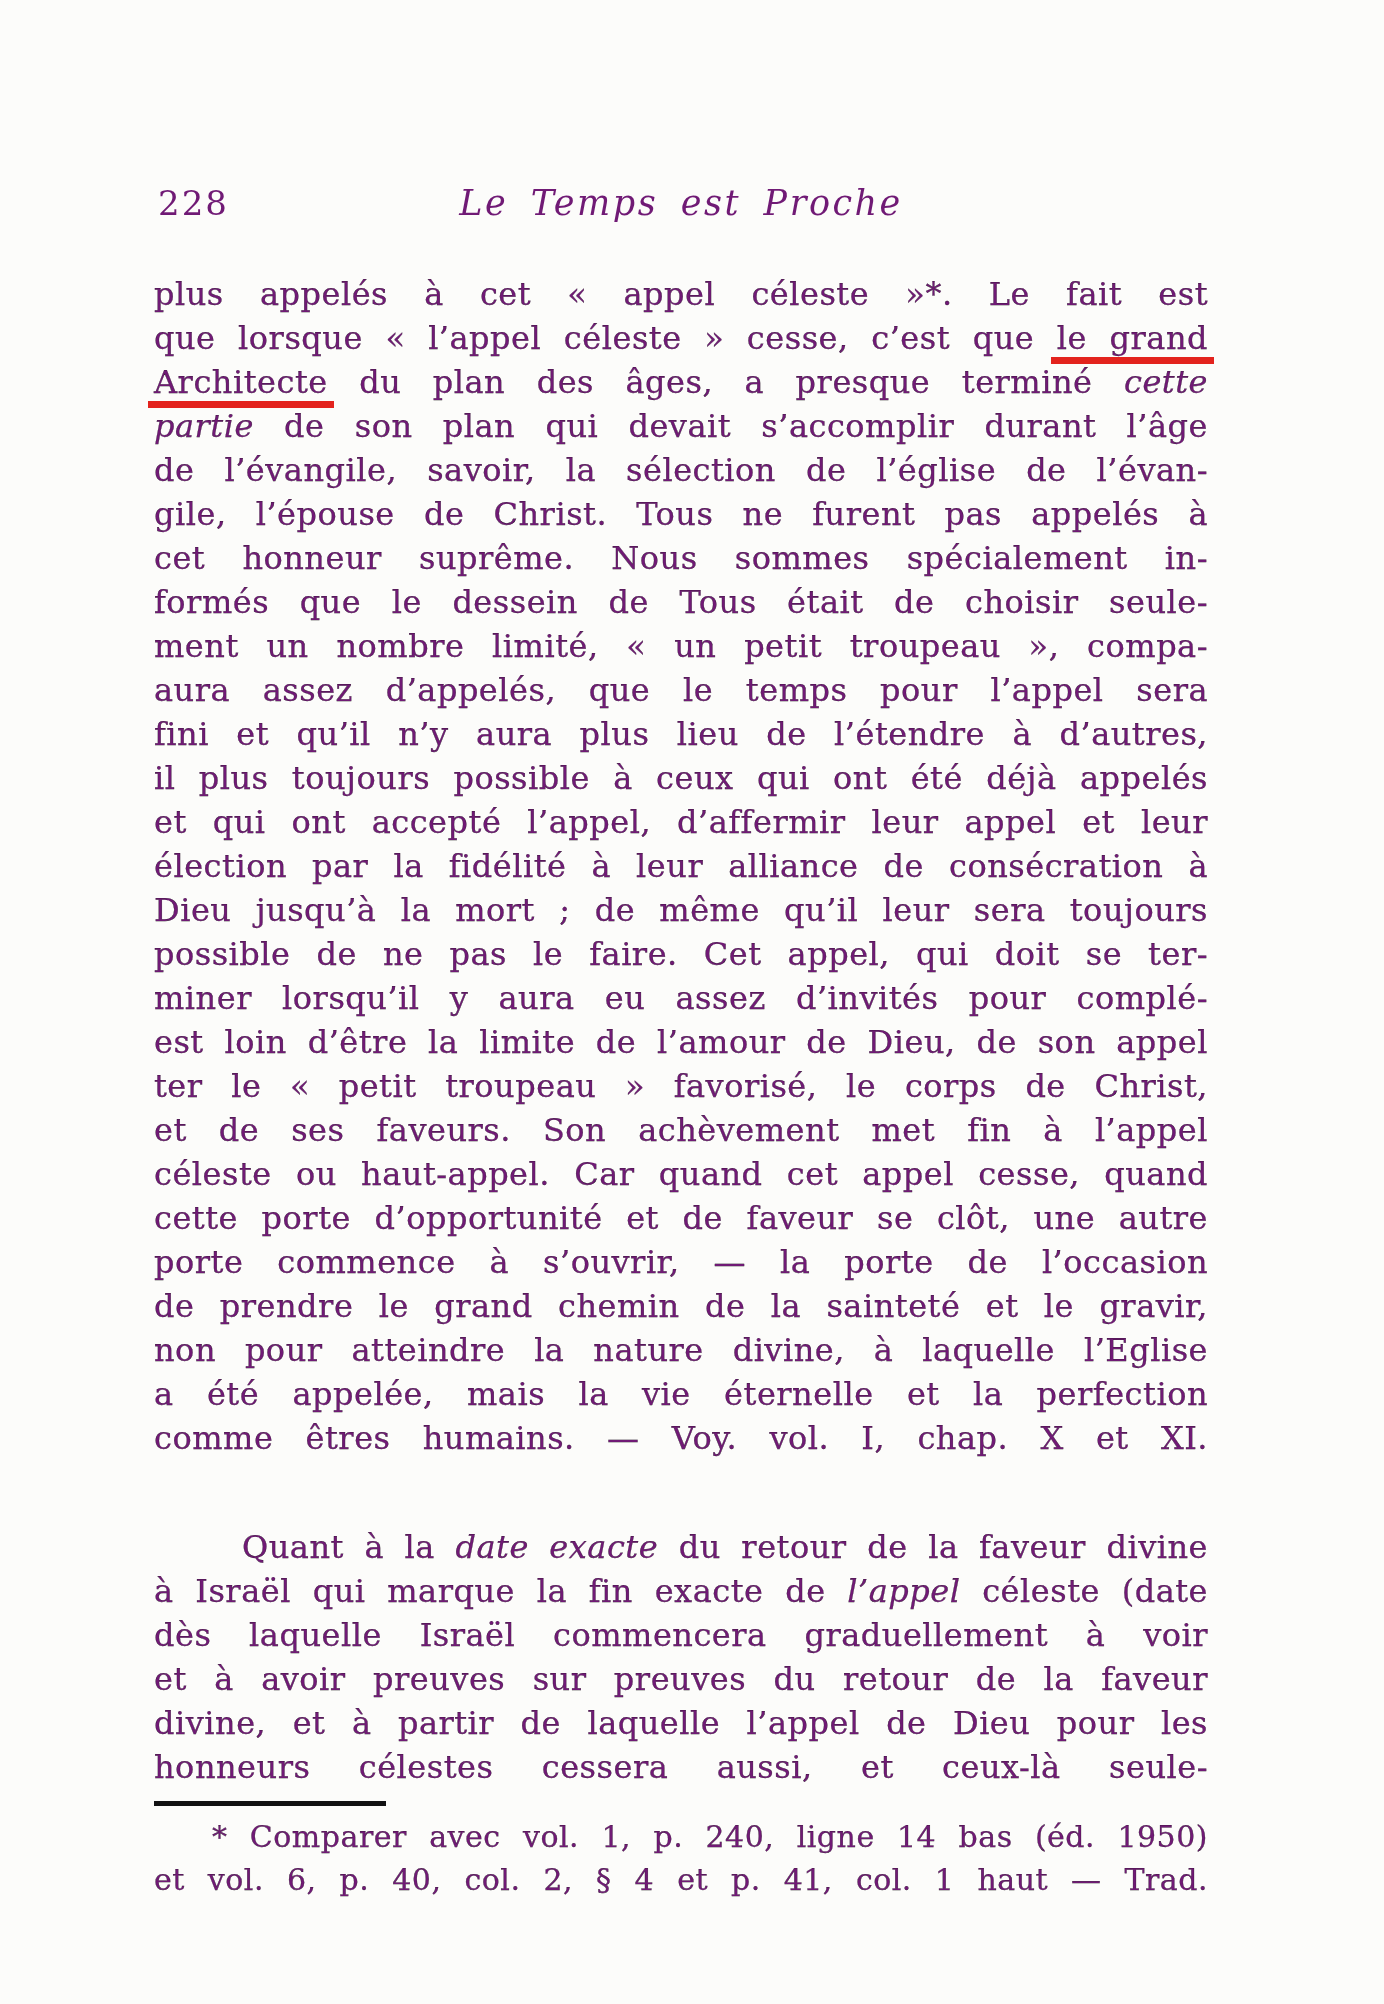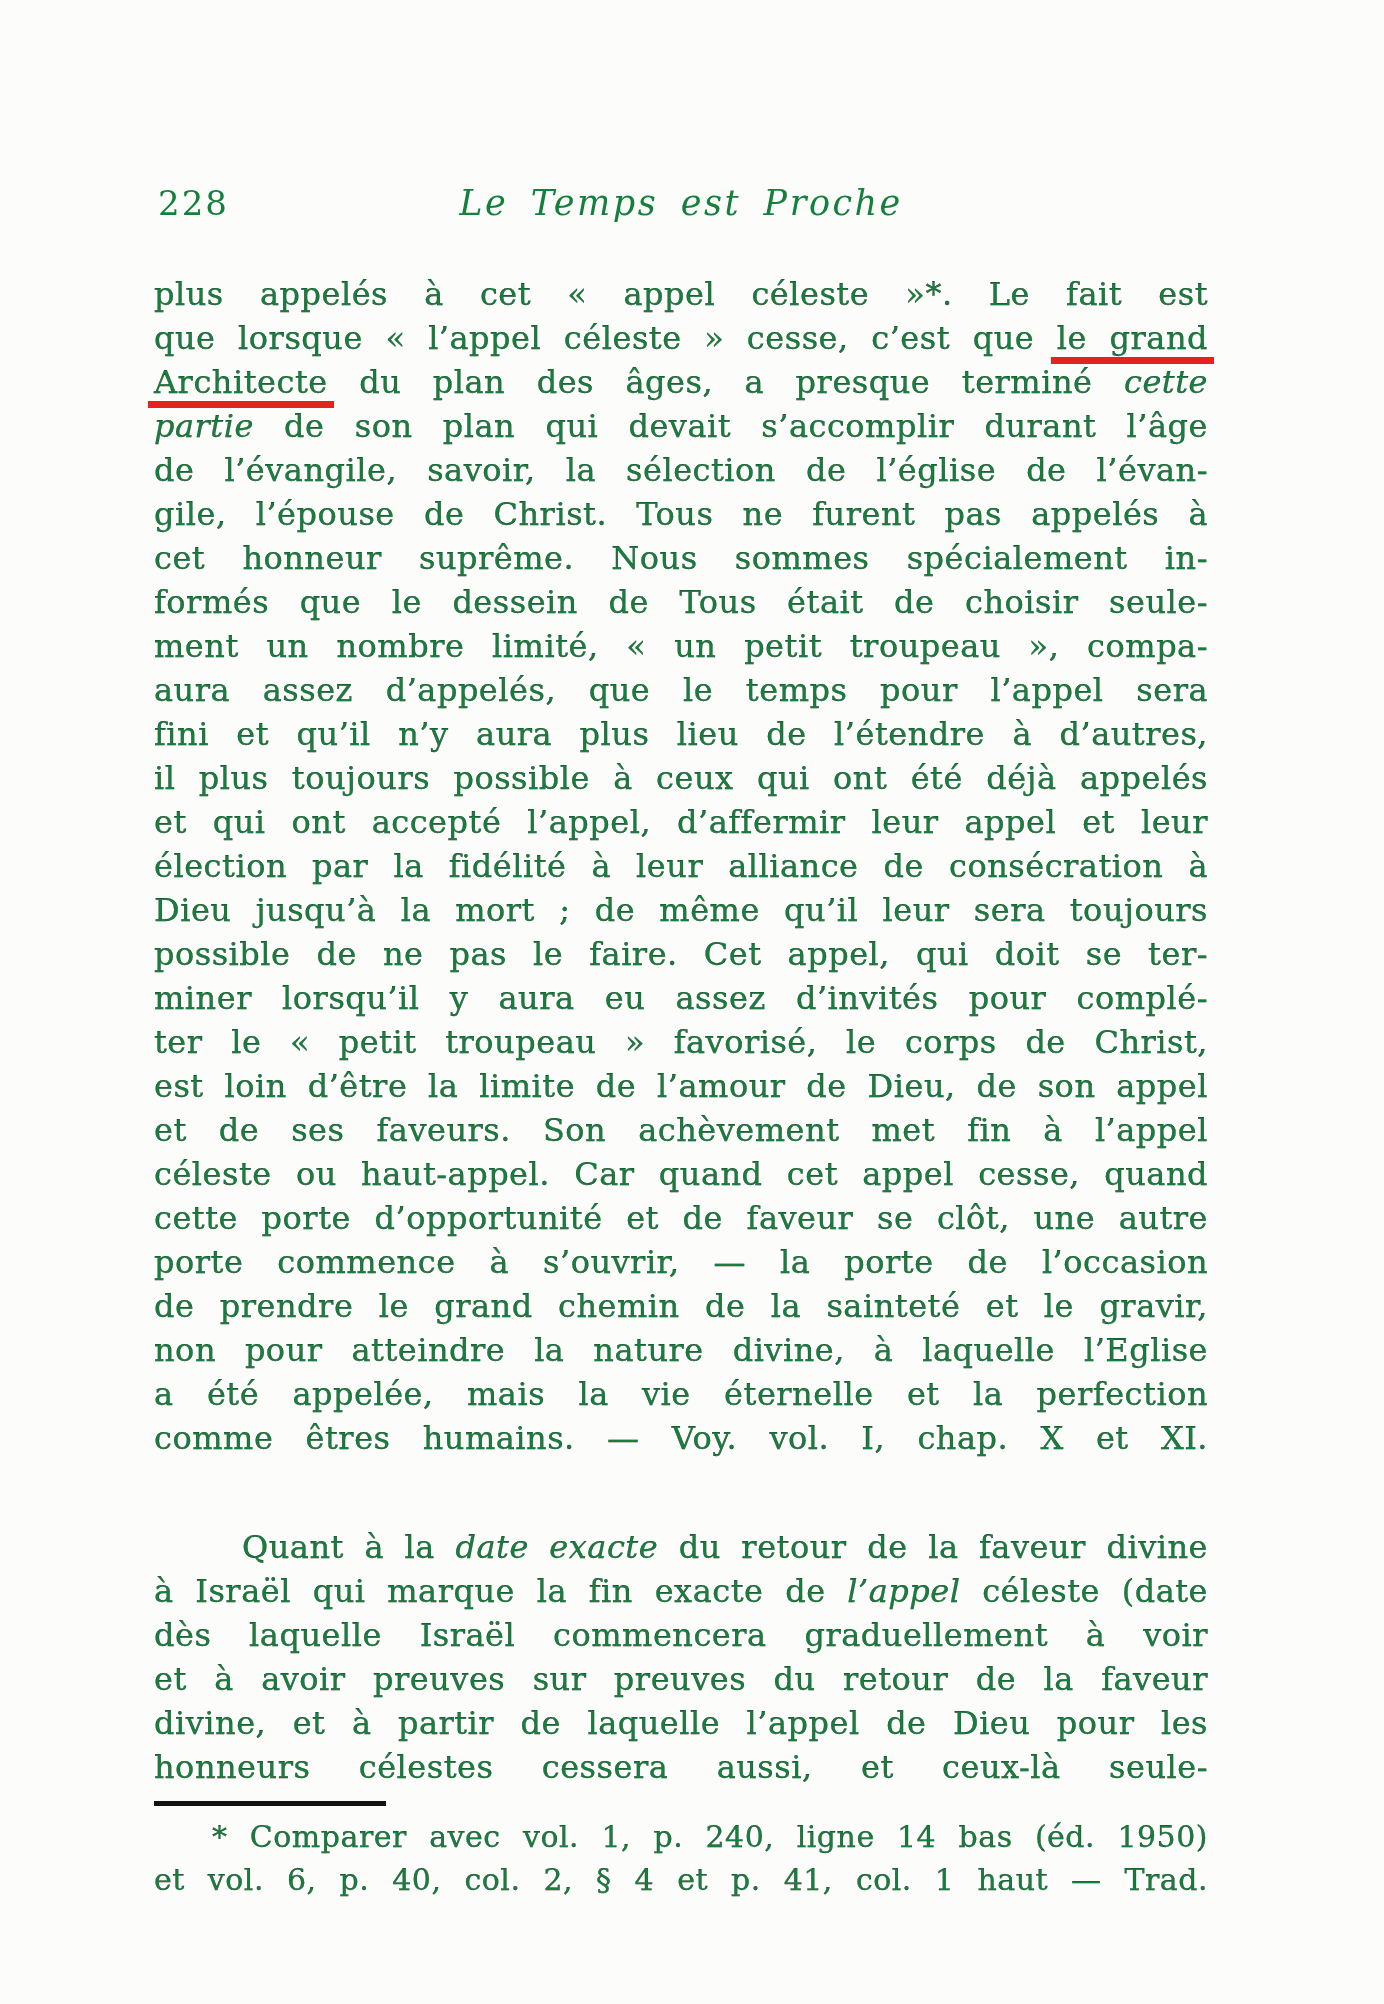--- a/index.html
+++ b/index.html
@@ -1,21 +1,21 @@
 <!DOCTYPE html>
 <html><head>
 <meta charset="utf-8">
 <style>
   html, body { margin: 0; padding: 0; background: #ffffff; }
   #page {
     position: relative;
     width: 1384px;
     height: 2004px;
     background: #fcfcfa;
-    color: #15803d;
+    color: #701a75;
     font-family: "DejaVu Serif", "Liberation Serif", serif;
     overflow: hidden;
   }
   .col { position: absolute; left: 154px; width: 1054px; }
 
   
   #header { top: 180px; height: 46px; }
   .page-num {
     position: absolute; left: 4px; top: 0;
     font-size: 34px; line-height: 46px; letter-spacing: 2px;
@@ -78,22 +78,22 @@
     <div class="ln">formés que le dessein de Tous était de choisir seule-</div>
     <div class="ln">ment un nombre limité, « un petit troupeau », compa-</div>
     <div class="ln">aura assez d’appelés, que le temps pour l’appel sera</div>
     <div class="ln">fini et qu’il n’y aura plus lieu de l’étendre à d’autres,</div>
     <div class="ln">il plus toujours possible à ceux qui ont été déjà appelés</div>
     <div class="ln">et qui ont accepté l’appel, d’affermir leur appel et leur</div>
     <div class="ln">élection par la fidélité à leur alliance de consécration à</div>
     <div class="ln">Dieu jusqu’à la mort ; de même qu’il leur sera toujours</div>
     <div class="ln">possible de ne pas le faire. Cet appel, qui doit se ter-</div>
     <div class="ln">miner lorsqu’il y aura eu assez d’invités pour complé-</div>
+    <div class="ln">est loin d’être la limite de l’amour de Dieu, de son appel</div>
     <div class="ln">ter le « petit troupeau » favorisé, le corps de Christ,</div>
-    <div class="ln">est loin d’être la limite de l’amour de Dieu, de son appel</div>
     <div class="ln">et de ses faveurs. Son achèvement met fin à l’appel</div>
     <div class="ln">céleste ou haut-appel. Car quand cet appel cesse, quand</div>
     <div class="ln">cette porte d’opportunité et de faveur se clôt, une autre</div>
     <div class="ln">porte commence à s’ouvrir, — la porte de l’occasion</div>
     <div class="ln">de prendre le grand chemin de la sainteté et le gravir,</div>
     <div class="ln">non pour atteindre la nature divine, à laquelle l’Eglise</div>
     <div class="ln">a été appelée, mais la vie éternelle et la perfection</div>
     <div class="ln">comme êtres humains. — Voy. vol. I, chap. X et XI.</div>
   </div>
 

